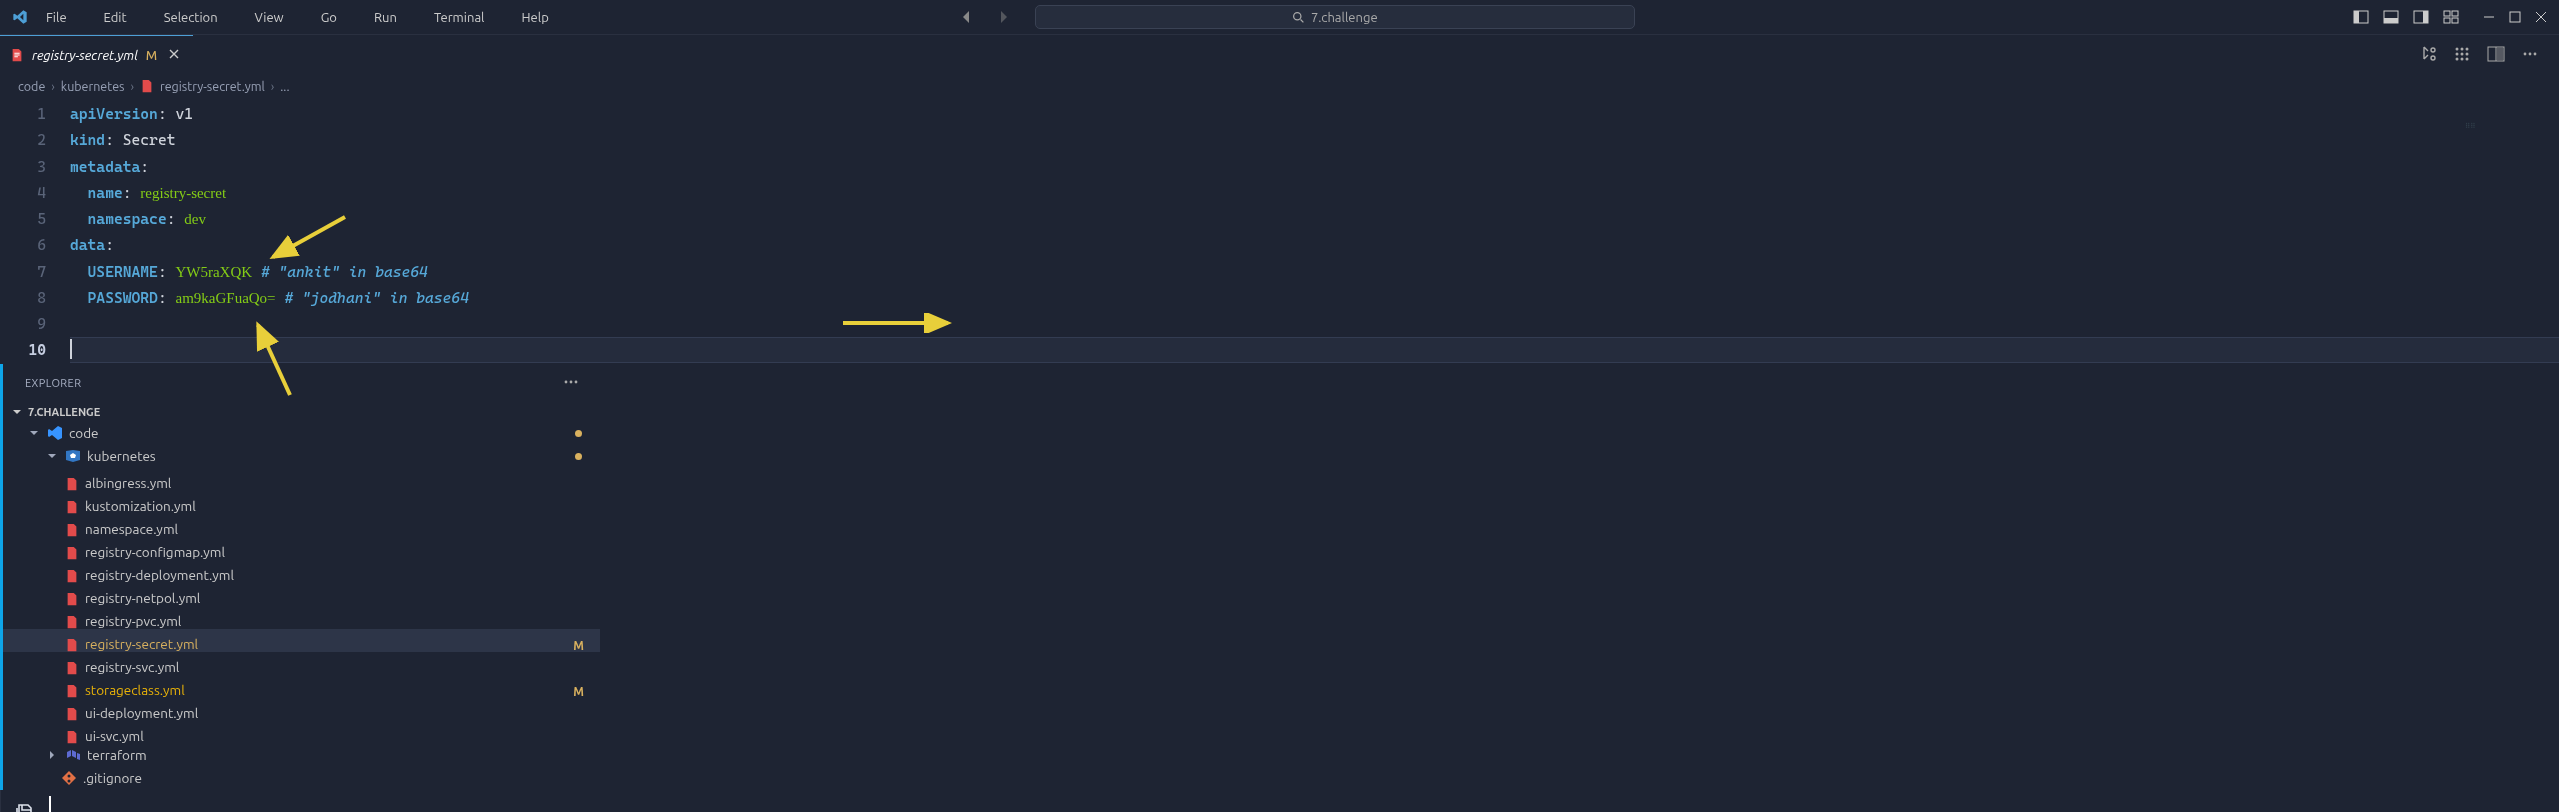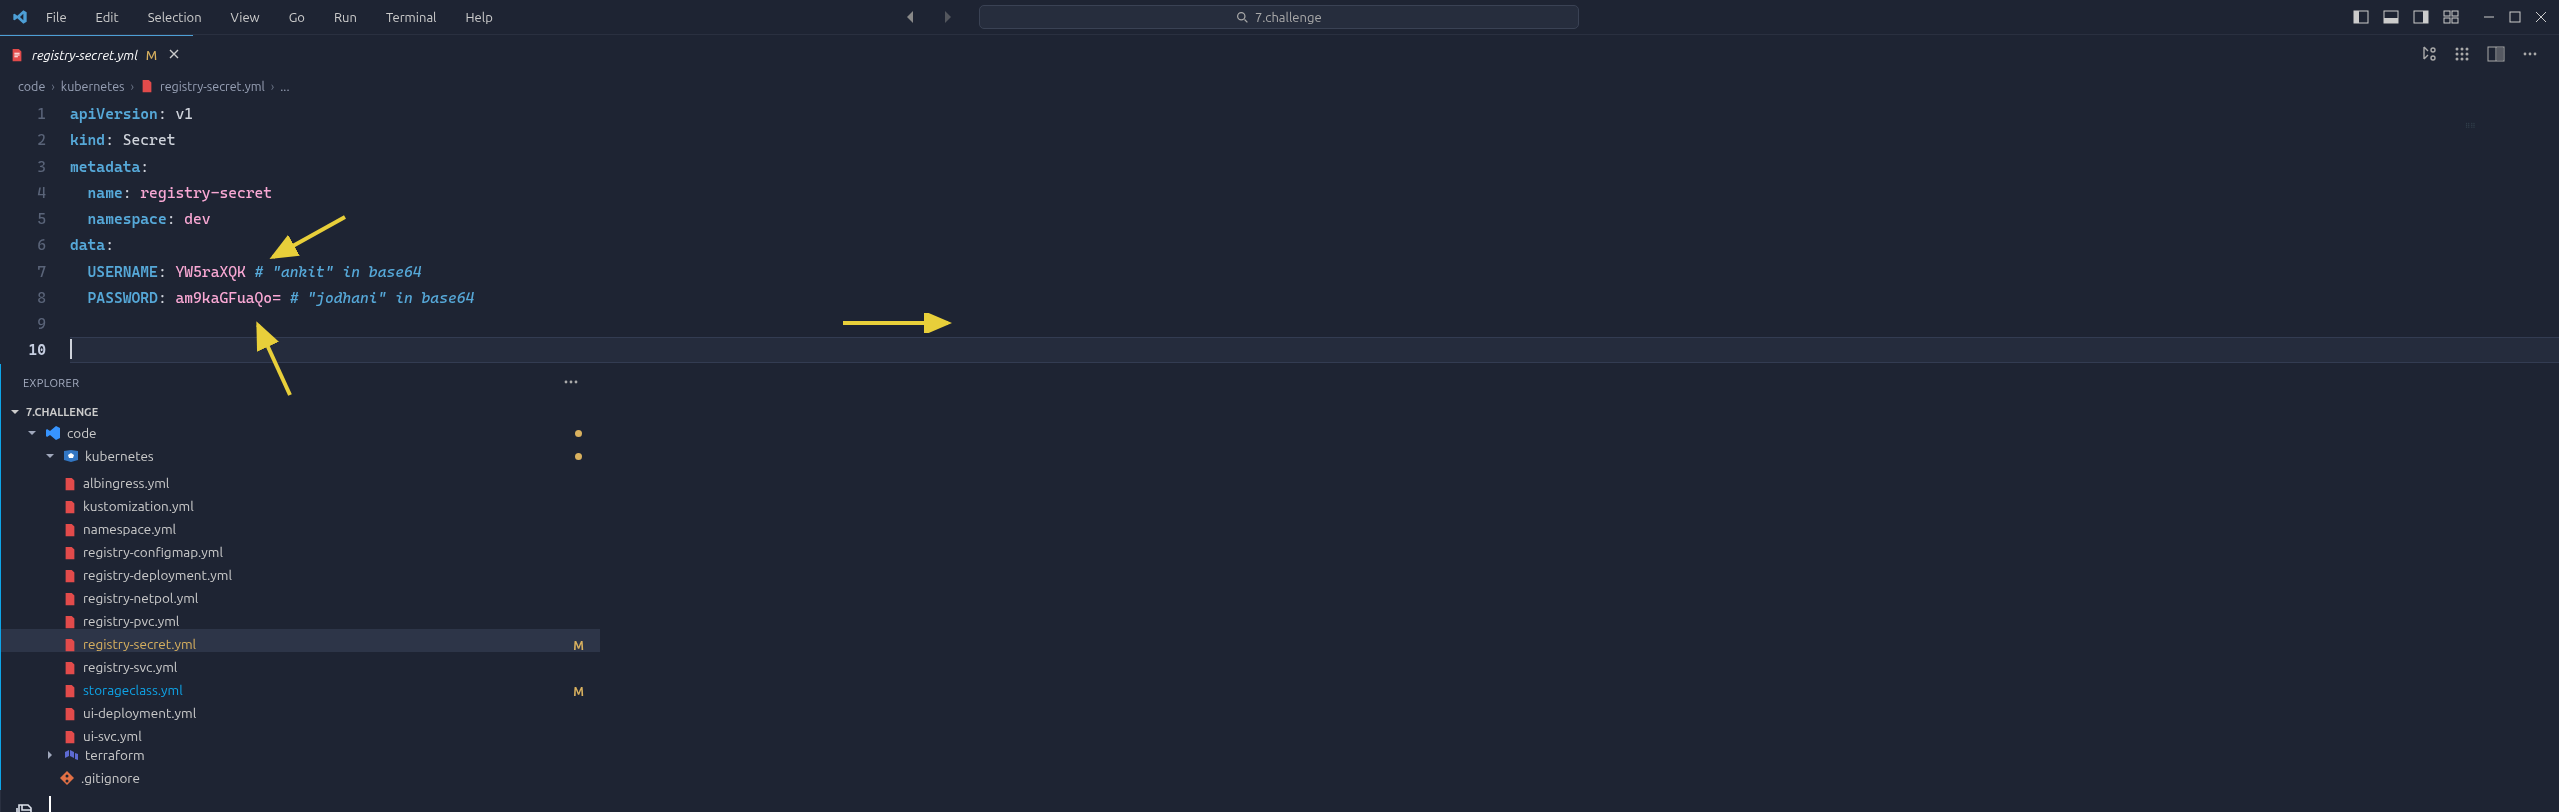--- a/index.html
+++ b/index.html
@@ -13,21 +13,21 @@
   font-size: 13px;
 }
 .title-bar {
   height: 35px;
   display: flex;
   align-items: center;
   background: #1e2433;
   border-bottom: 1px solid #2a3040;
 }
 .logo-icon { width: 16px; height: 16px; margin: 0 8px 0 12px; color: #4d9fd6; }
-.menu-bar { display: flex; gap: 9px; }
+.menu-bar { display: flex; gap: 17px; }
 .menu-item { padding: 4px 10px; color: #cccccc; cursor: pointer; border-radius: 4px; }
 .nav-arrows { display: flex; gap: 20px; margin-left: 400px; color: #888; }
 .search-center {
   margin-left: 24px;
   width: 600px;
   height: 24px;
   display: flex;
   align-items: center;
   justify-content: center;
   background: #262d3d;
@@ -59,26 +59,26 @@
 .breadcrumb { height: 26px; display: flex; align-items: center; padding-left: 18px; gap: 6px; color: #97a0b5; font-size: 12.5px; }
 .breadcrumb .chev { color: #6a7386; }
 .editor-body { display: flex; flex: 1; position: relative; font-family: 'Cascadia Code','Consolas',monospace; font-size: 15px; line-height: 1.75; }
 .gutter { width: 70px; text-align: right; padding-right: 24px; color: #5a6479; user-select: none; padding-top: 2px; }
 .gutter .cur { color: #c5cde0; font-weight: bold; }
 .code { flex: 1; padding-top: 2px; position: relative; }
 .code .line { white-space: pre; }
 .cur-line { background: #252c3d; position: absolute; left: 0; right: 0; height: 26px; top: 238px; z-index: 0; border-top: 1px solid #333c52; border-bottom: 1px solid #333c52; }
 .k-key { color: #56a8d8; font-weight: 600; }
 .k-col { color: #d0d4dc; }
-.k-strg { color: #f9a8d4; }
+.k-strg { color: #84cc16; font-family: Liberation Serif, serif; }
 .k-strn { color: #d0d4dc; }
 .k-cmt { color: #56a8d8; font-style: italic; }
 .cursor-bar { display: inline-block; width: 2px; height: 20px; background: #d0d4dc; vertical-align: text-bottom; }
 .deco-watermark { position: absolute; right: 56px; top: 20px; width: 38px; height: 20px; opacity: 0.2; font-size: 9px; color: #7aa; font-style: italic; }
-.side-panel { width: 600px; background: #1e2433; border-left: 1px solid #0ea5e9; display: flex; flex-direction: column; }
+.side-panel { width: 600px; background: #1e2433; border-left: 3px solid #0ea5e9; display: flex; flex-direction: column; }
 .side-header { height: 38px; display: flex; align-items: center; padding-left: 22px; color: #a8b0c4; font-size: 11px; letter-spacing: 0.4px; }
 .side-more { margin-left: auto; margin-right: 20px; color: #aaa; cursor: pointer; }
 .tree { padding-top: 0; font-size: 13.5px; }
 .tree-section { display: flex; align-items: center; gap: 5px; padding: 4px 8px; color: #cccccc; font-weight: 700; font-size: 11px; }
 .tree-row { display: flex; align-items: center; gap: 6px; height: 23px; padding-left: 10px; cursor: pointer; position: relative; }
 .tree-row.depth1 { padding-left: 24px; }
 .tree-row.depth2 { padding-left: 42px; }
 .tree-row.file { padding-left: 62px; align-items: flex-end; }
 .tree-row.selected { background: #2d3548; }
 .tree-row .name { color: #cccccc; }
@@ -360,21 +360,21 @@
       <div class="tree-row file">
           <svg class="file-icon yaml-ico" viewBox="0 0 16 16" width="14">
             <path fill="currentColor" d="M3 1h7l3 3v11H3z"></path>
           </svg>
           <span class="name">registry-svc.yml</span>
         </div>
       <div class="tree-row file">
           <svg class="file-icon yaml-ico" viewBox="0 0 16 16" width="14">
             <path fill="currentColor" d="M3 1h7l3 3v11H3z"></path>
           </svg>
-          <span class="name" style="color:#0ea5e9">storageclass.yml</span>
+          <span class="name" style="color:#eab308">storageclass.yml</span>
           <span class="mod-m">M</span>
         </div>
       <div class="tree-row file">
           <svg class="file-icon yaml-ico" viewBox="0 0 16 16" width="14">
             <path fill="currentColor" d="M3 1h7l3 3v11H3z"></path>
           </svg>
           <span class="name">ui-deployment.yml</span>
         </div>
       <div class="tree-row file">
           <svg class="file-icon yaml-ico" viewBox="0 0 16 16" width="14">

